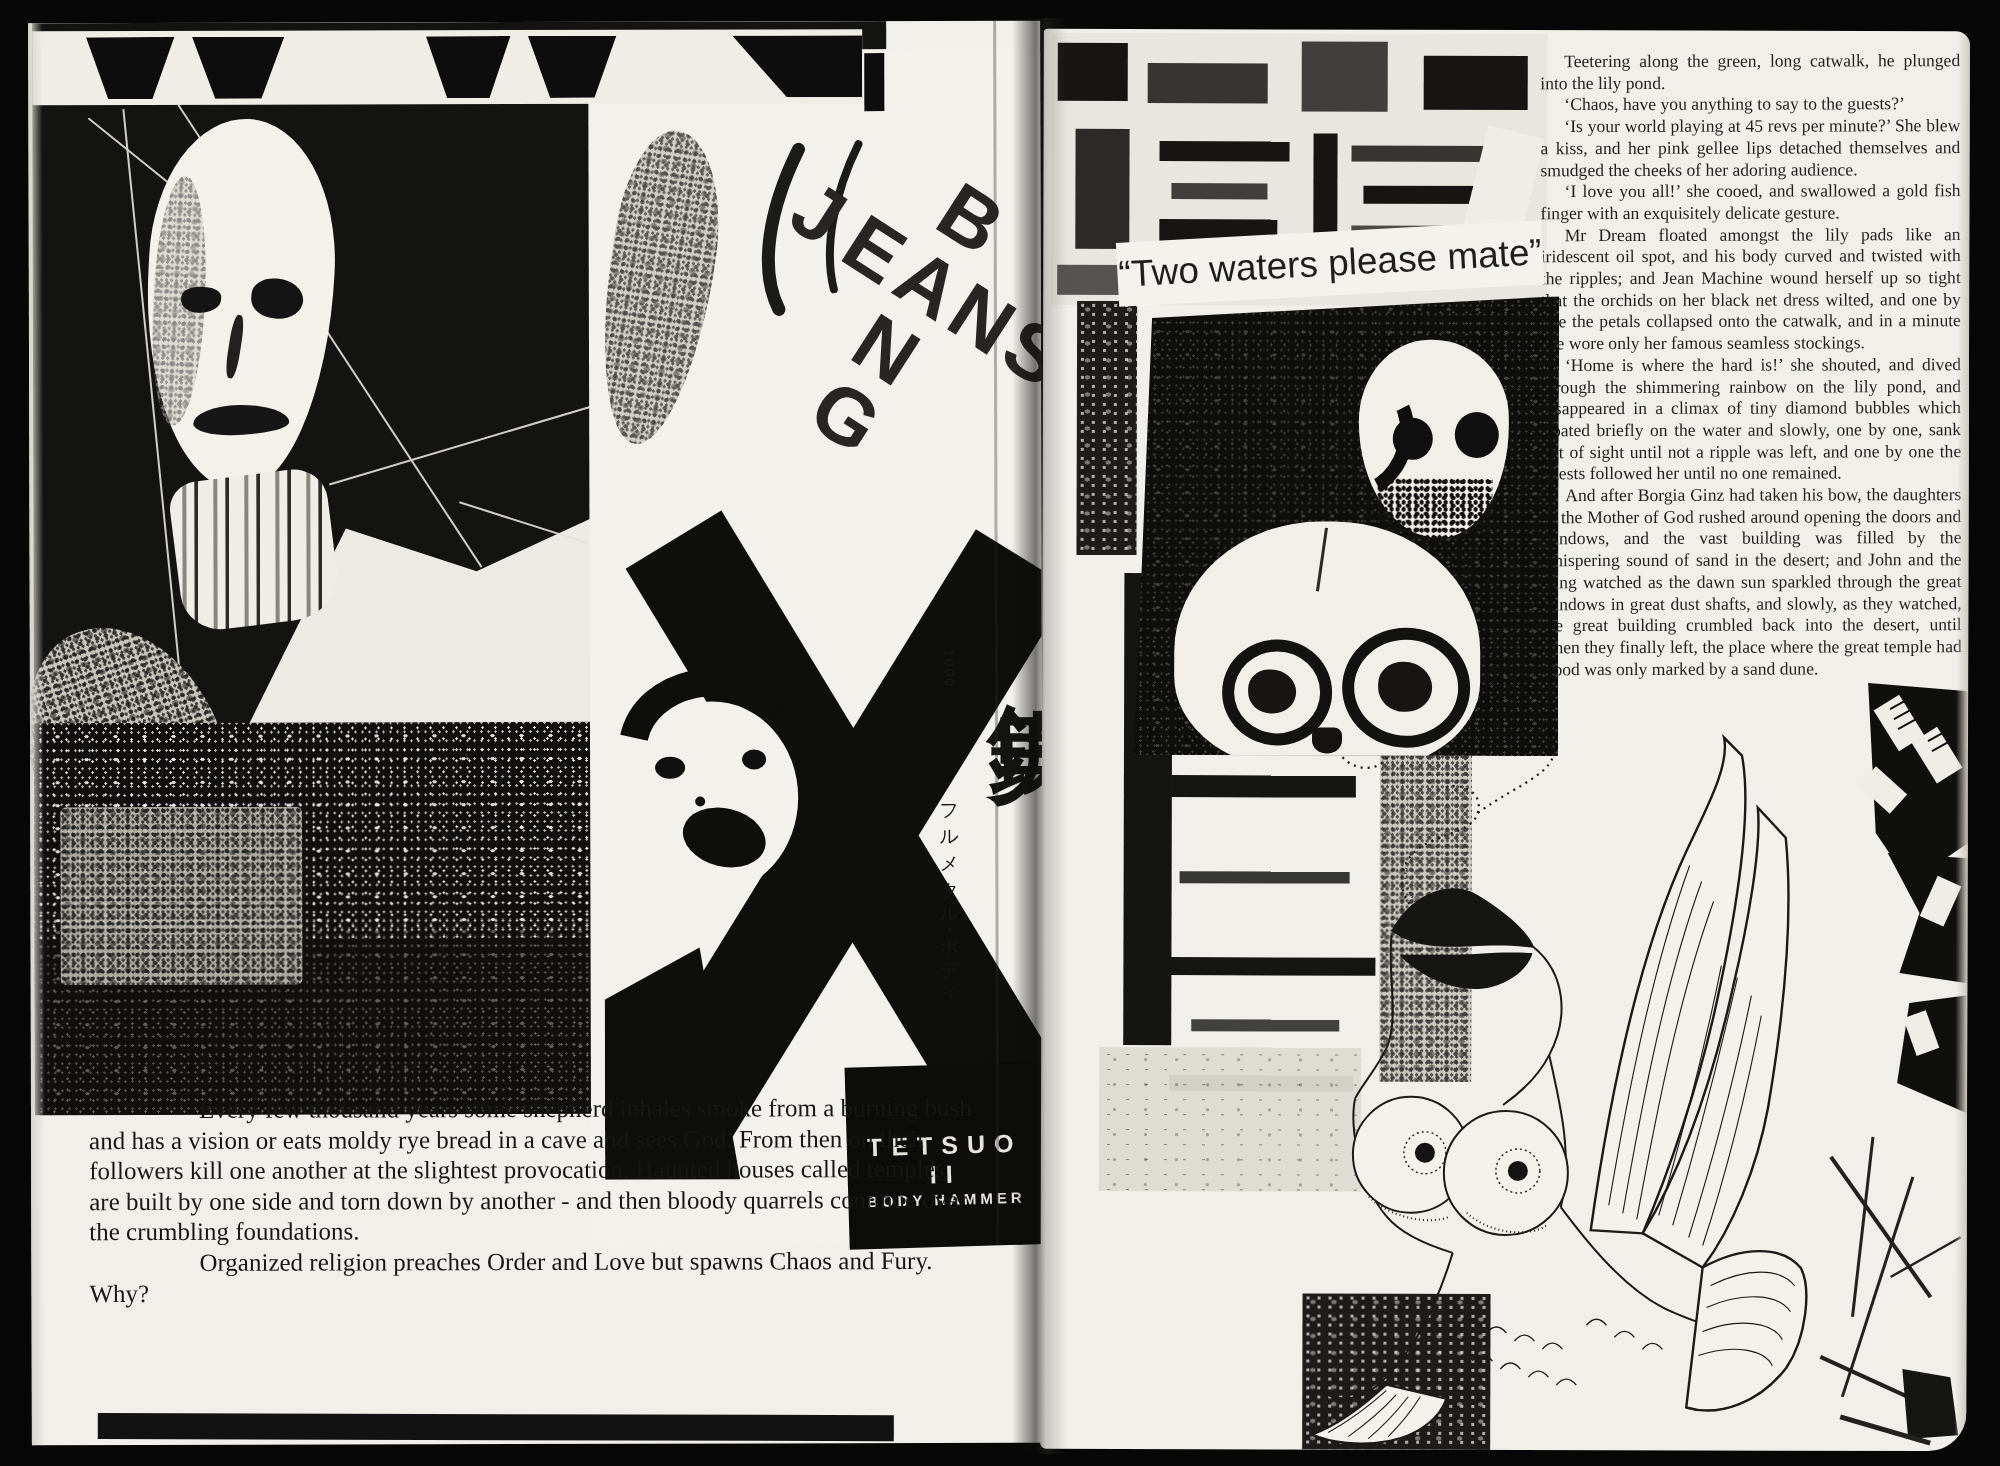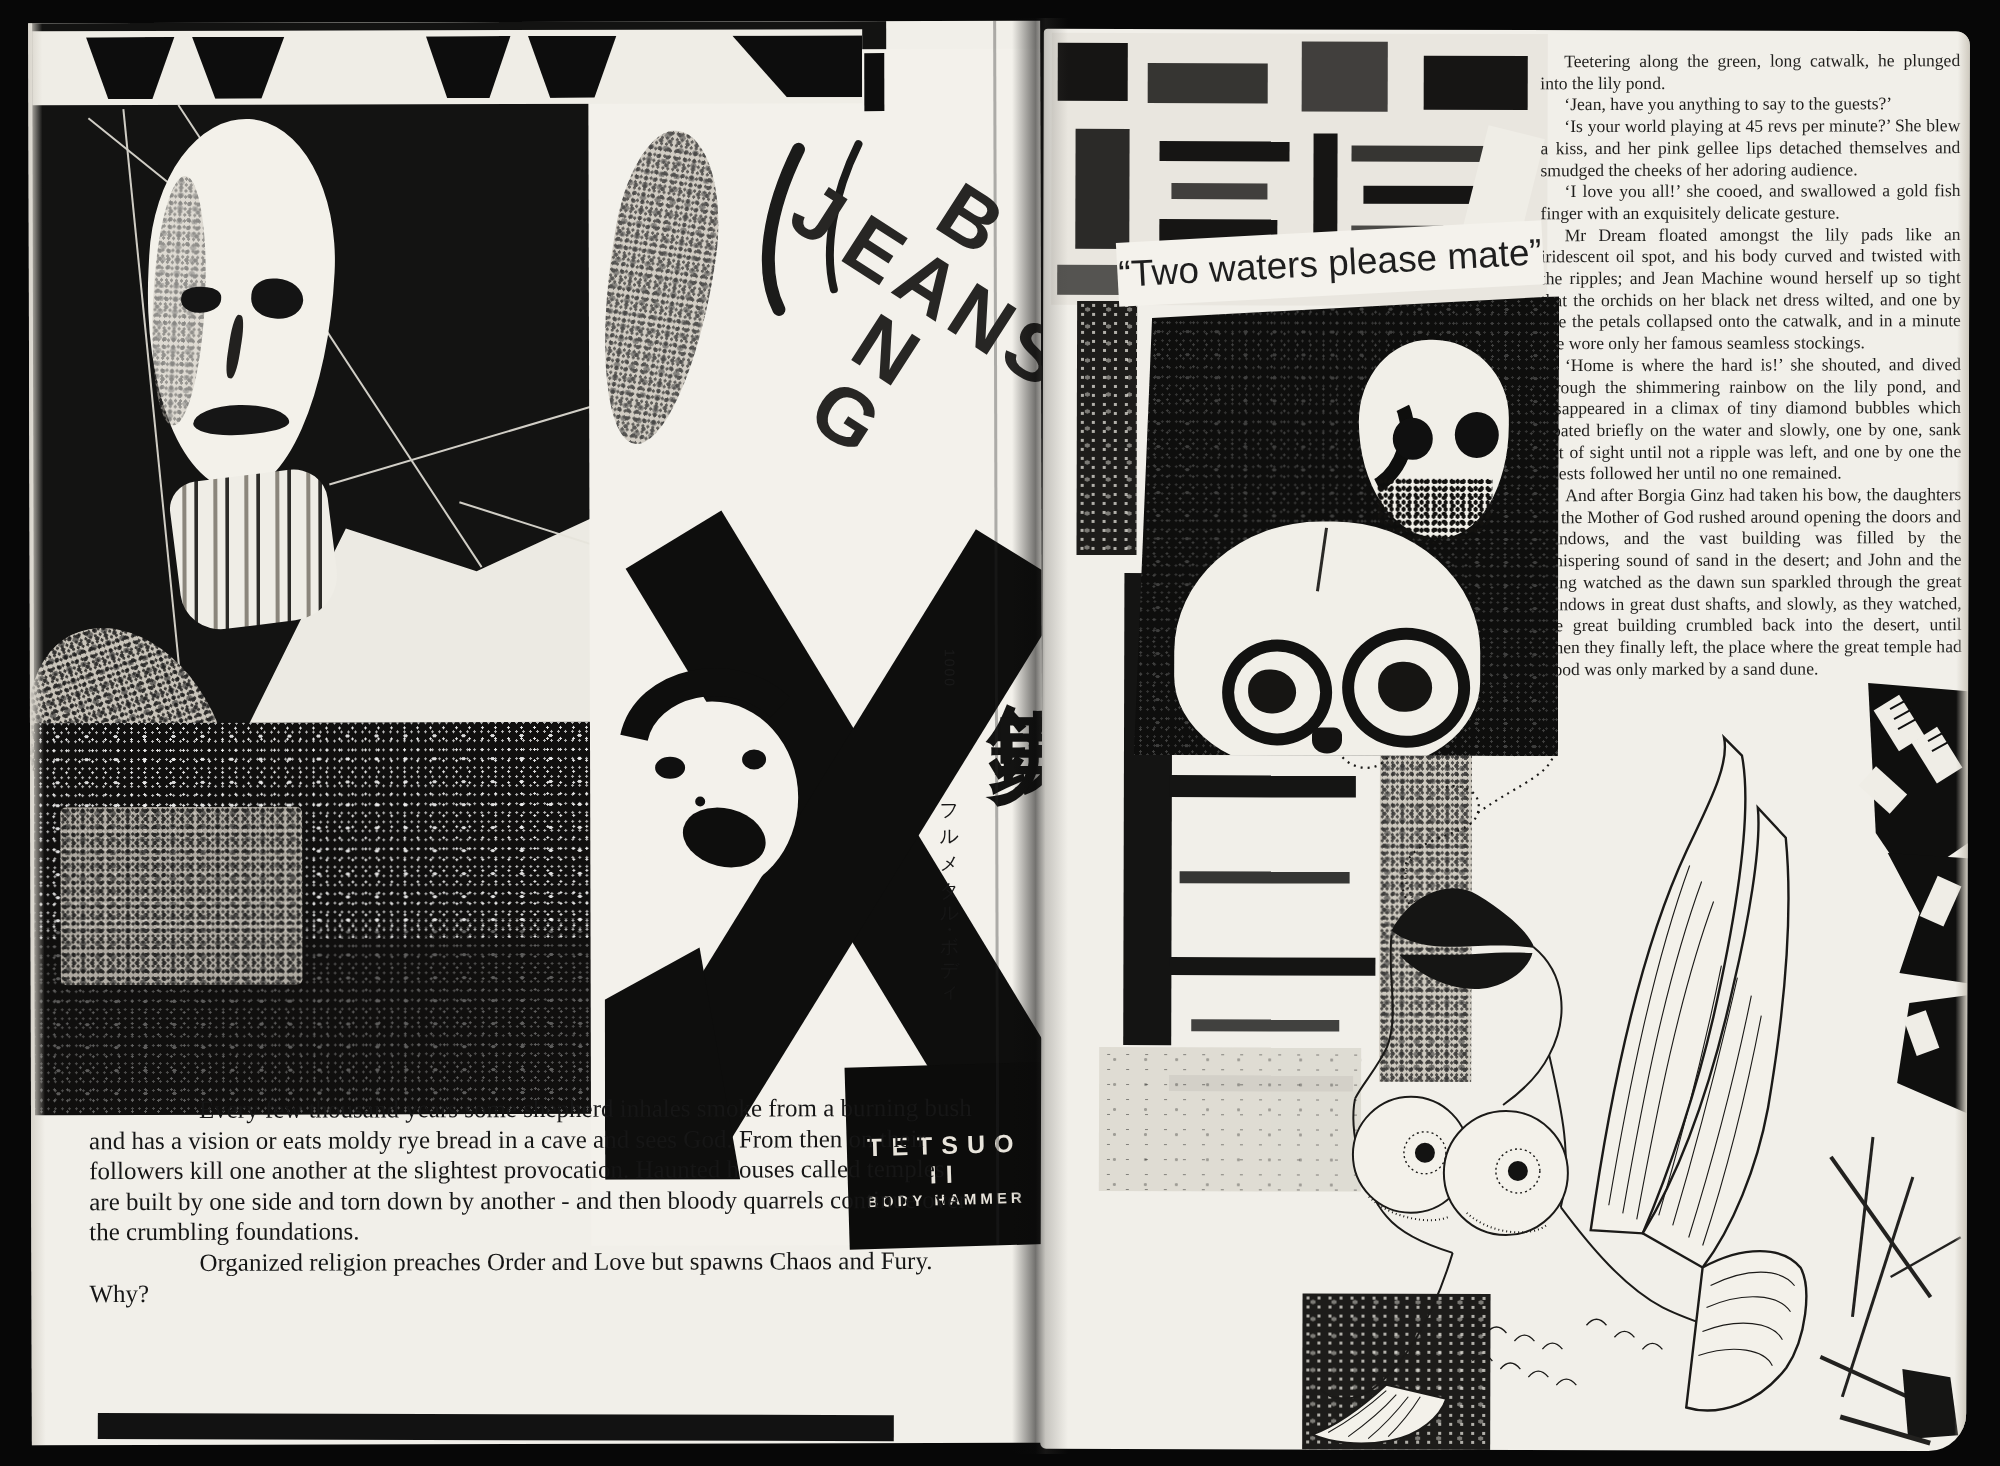--- a/index.html
+++ b/index.html
@@ -272,21 +272,21 @@
       <i class="stripe" style="left:0;top:368px;width:206px;height:18px;"></i>
       <i class="stripe" style="left:22px;top:430px;width:148px;height:12px;opacity:.8;"></i>
       <i class="stripe" style="left:0;top:486px;width:184px;height:16px;"></i>
     </div>
     <i class="abs rp-speck1 mottle"></i>
     <i class="abs rp-speck2 speckle-dark" style="background-color:#dedbd2;"></i>
     <i class="abs rp-speck3 mottle-dark"></i>
 
     <div class="abs story">
       <p>Teetering along the green, long catwalk, he plunged into the lily pond.</p>
-      <p>‘Jean, have you anything to say to the guests?’</p>
+      <p>‘Chaos, have you anything to say to the guests?’</p>
       <p>‘Is your world playing at 45 revs per minute?’ She blew a kiss, and her pink gellee lips detached themselves and smudged the cheeks of her adoring audience.</p>
       <p>‘I love you all!’ she cooed, and swallowed a gold fish finger with an exquisitely delicate gesture.</p>
       <p>Mr Dream floated amongst the lily pads like an iridescent oil spot, and his body curved and twisted with the ripples; and Jean Machine wound herself up so tight that the orchids on her black net dress wilted, and one by one the petals collapsed onto the catwalk, and in a minute she wore only her famous seamless stockings.</p>
       <p>‘Home is where the hard is!’ she shouted, and dived through the shimmering rainbow on the lily pond, and disappeared in a climax of tiny diamond bubbles which floated briefly on the water and slowly, one by one, sank out of sight until not a ripple was left, and one by one the guests followed her until no one remained.</p>
       <p>And after Borgia Ginz had taken his bow, the daughters of the Mother of God rushed around opening the doors and windows, and the vast building was filled by the whispering sound of sand in the desert; and John and the King watched as the dawn sun sparkled through the great windows in great dust shafts, and slowly, as they watched, the great building crumbled back into the desert, until when they finally left, the place where the great temple had stood was only marked by a sand dune.</p>
     </div>
 
     <svg class="abs" style="left:250px;top:655px;z-index:3;" width="520" height="765" viewBox="0 0 520 765">
       <g stroke="#1b1a18" fill="none" stroke-width="2">
         <g stroke-dasharray="2 5" stroke-width="2.2">

